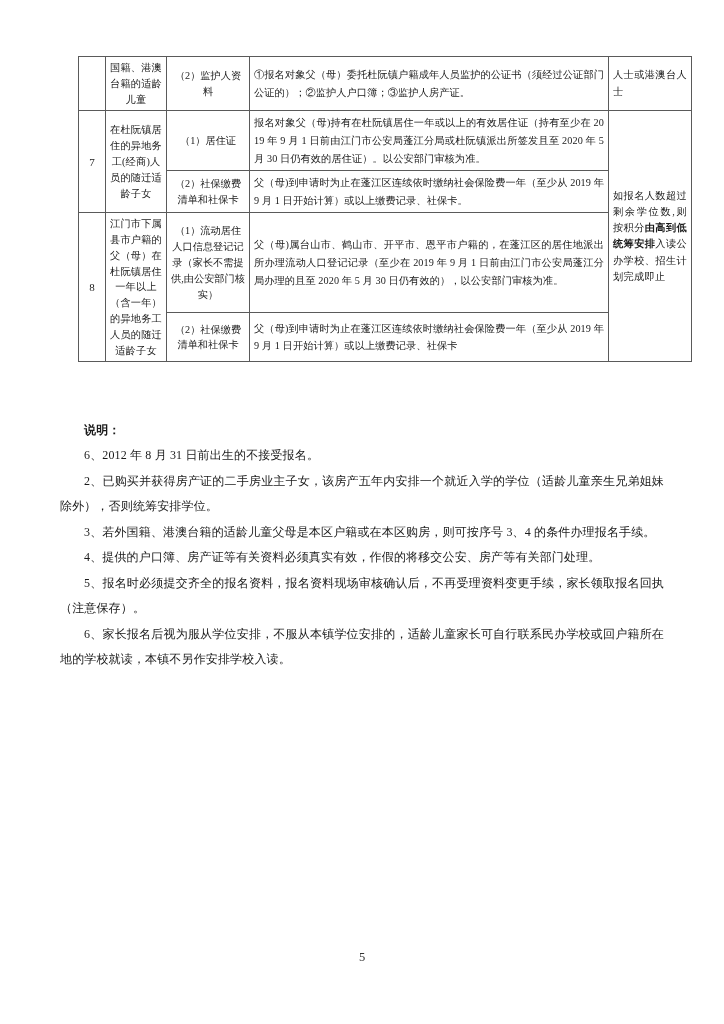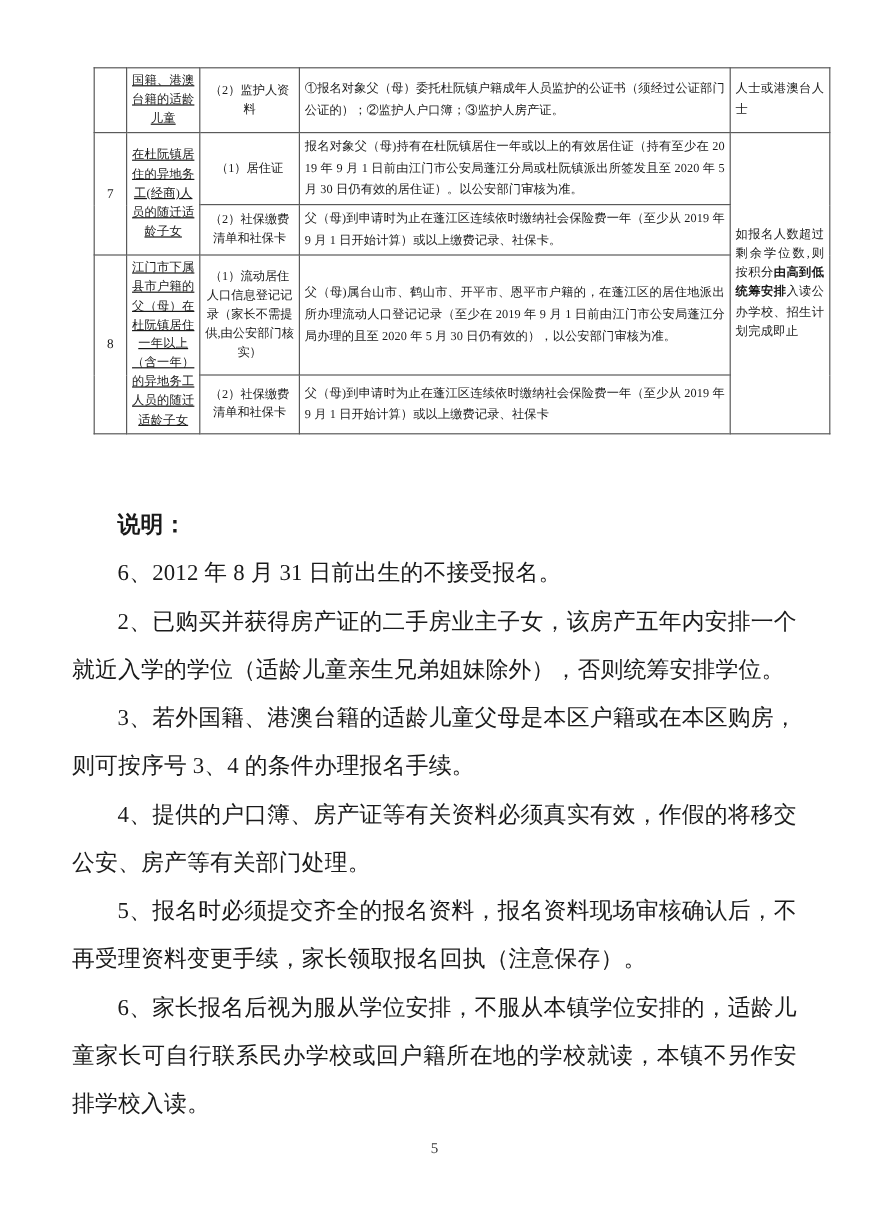--- a/index.html
+++ b/index.html
@@ -34,21 +34,21 @@
     font-size: 10.2px;
     line-height: 1.5;
   }
   .doc-table td {
     border: 1px solid #5a5a5a;
     padding: 3px 4px;
     vertical-align: middle;
     word-break: break-all;
   }
   .col-no      { width: 18px;  text-align: center; }
-  .col-cat     { width: 52px; text-decoration: underline;  }
+  .col-cat     { width: 52px;  }
   .col-mat     { width: 74px;  text-align: center; }
   .col-desc    { width: 350px; }
   .col-note    { width: 74px;  }
 
   .cell-cat {
     text-align: center;
     line-height: 1.55;
     letter-spacing: 0.2px;
   }
   .cell-mat {
@@ -74,21 +74,21 @@
     font-size: 11px;
   }
   b.em { font-weight: bold; }
 
   
   .body-text {
     position: absolute;
     left: 60px;
     top: 418px;
     width: 604px;
-    font-size: 19px;
+    font-size: 12px;
     line-height: 2.12;
     letter-spacing: 0.15px;
   }
   .para {
     margin: 0 0 0 0;
     text-align: justify;
     text-justify: inter-ideograph;
     text-indent: 2em;
   }
   .para.heading {

